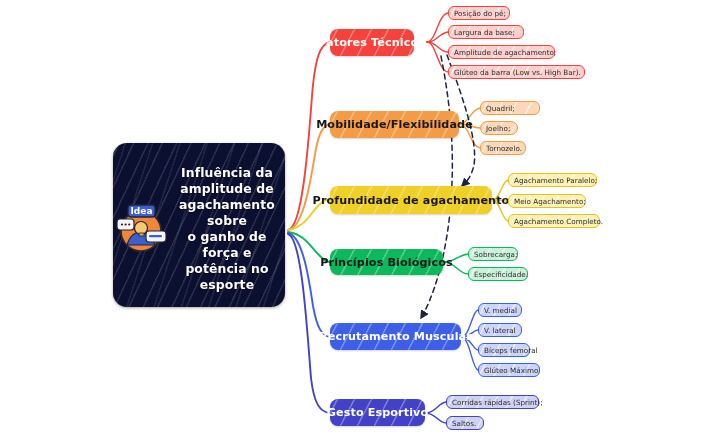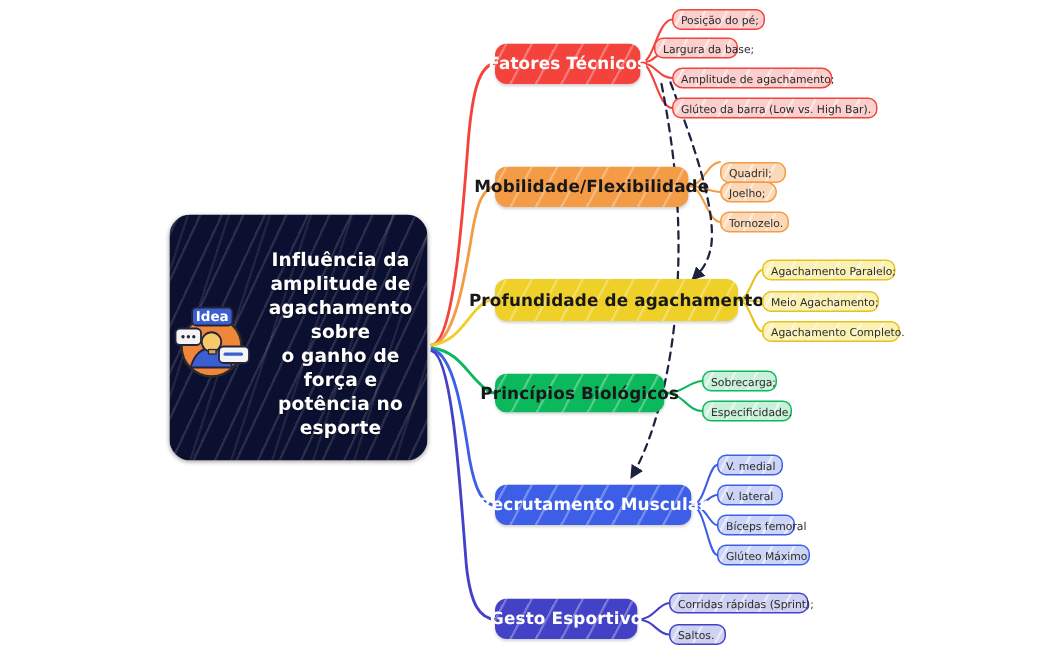--- a/index.html
+++ b/index.html
@@ -205,39 +205,39 @@
       </svg>
     </div>
     <div class="central-title">Influência da
 amplitude de
 agachamento sobre
 o ganho de força e
 potência no esporte</div>
   </div>
 
   <div id="nodes">
-      <div class="branch" style="left: 330px; top: 29px; width: 97px; height: 27px; background-color: rgb(244, 67, 60); color: rgb(255, 255, 255);">
+      <div class="branch" style="left: 330px; top: 29px; width: 84px; height: 27px; background-color: rgb(244, 67, 60); color: rgb(255, 255, 255);">
         <span>Fatores Técnicos</span>
       </div>
       <div class="leaf" style="left: 448px; top: 6px; width: 62px; background-color: rgb(251, 207, 205); border-color: rgb(244, 67, 60);">
         <span>Posição do pé;</span>
       </div>
-      <div class="leaf" style="left: 436px; top: 25px; width: 56px; background-color: rgb(251, 207, 205); border-color: rgb(244, 67, 60);">
+      <div class="leaf" style="left: 448px; top: 25px; width: 76px; background-color: rgb(251, 207, 205); border-color: rgb(244, 67, 60);">
         <span>Largura da base;</span>
       </div>
-      <div class="leaf" style="left: 448px; top: 45px; width: 107px; background-color: rgb(251, 207, 205); border-color: rgb(244, 67, 60); border-radius: 7px;">
+      <div class="leaf" style="left: 448px; top: 45px; width: 107px; background-color: rgb(251, 207, 205); border-color: rgb(244, 67, 60);">
         <span>Amplitude de agachamento;</span>
       </div>
       <div class="leaf" style="left: 448px; top: 65px; width: 137px; background-color: rgb(251, 207, 205); border-color: rgb(244, 67, 60);">
         <span>Glúteo da barra (Low vs. High Bar).</span>
       </div>
       <div class="branch dark-text" style="left: 330px; top: 111px; width: 129px; height: 27px; background-color: rgb(244, 155, 70); color: rgb(24, 24, 27);">
         <span>Mobilidade/Flexibilidade</span>
       </div>
-      <div class="leaf" style="left: 480px; top: 108px; width: 44px; background-color: rgb(251, 217, 184); border-color: rgb(244, 155, 70);">
+      <div class="leaf" style="left: 480px; top: 101px; width: 60px; background-color: rgb(251, 217, 184); border-color: rgb(244, 155, 70);">
         <span>Quadril;</span>
       </div>
       <div class="leaf" style="left: 480px; top: 121px; width: 38px; background-color: rgb(251, 217, 184); border-color: rgb(244, 155, 70); border-radius: 7px;">
         <span>Joelho;</span>
       </div>
       <div class="leaf" style="left: 480px; top: 141px; width: 46px; background-color: rgb(251, 217, 184); border-color: rgb(244, 155, 70);">
         <span>Tornozelo.</span>
       </div>
       <div class="branch dark-text" style="left: 330px; top: 186px; width: 162px; height: 28px; background-color: rgb(239, 208, 40); color: rgb(24, 24, 27);">
         <span>Profundidade de agachamento</span>

